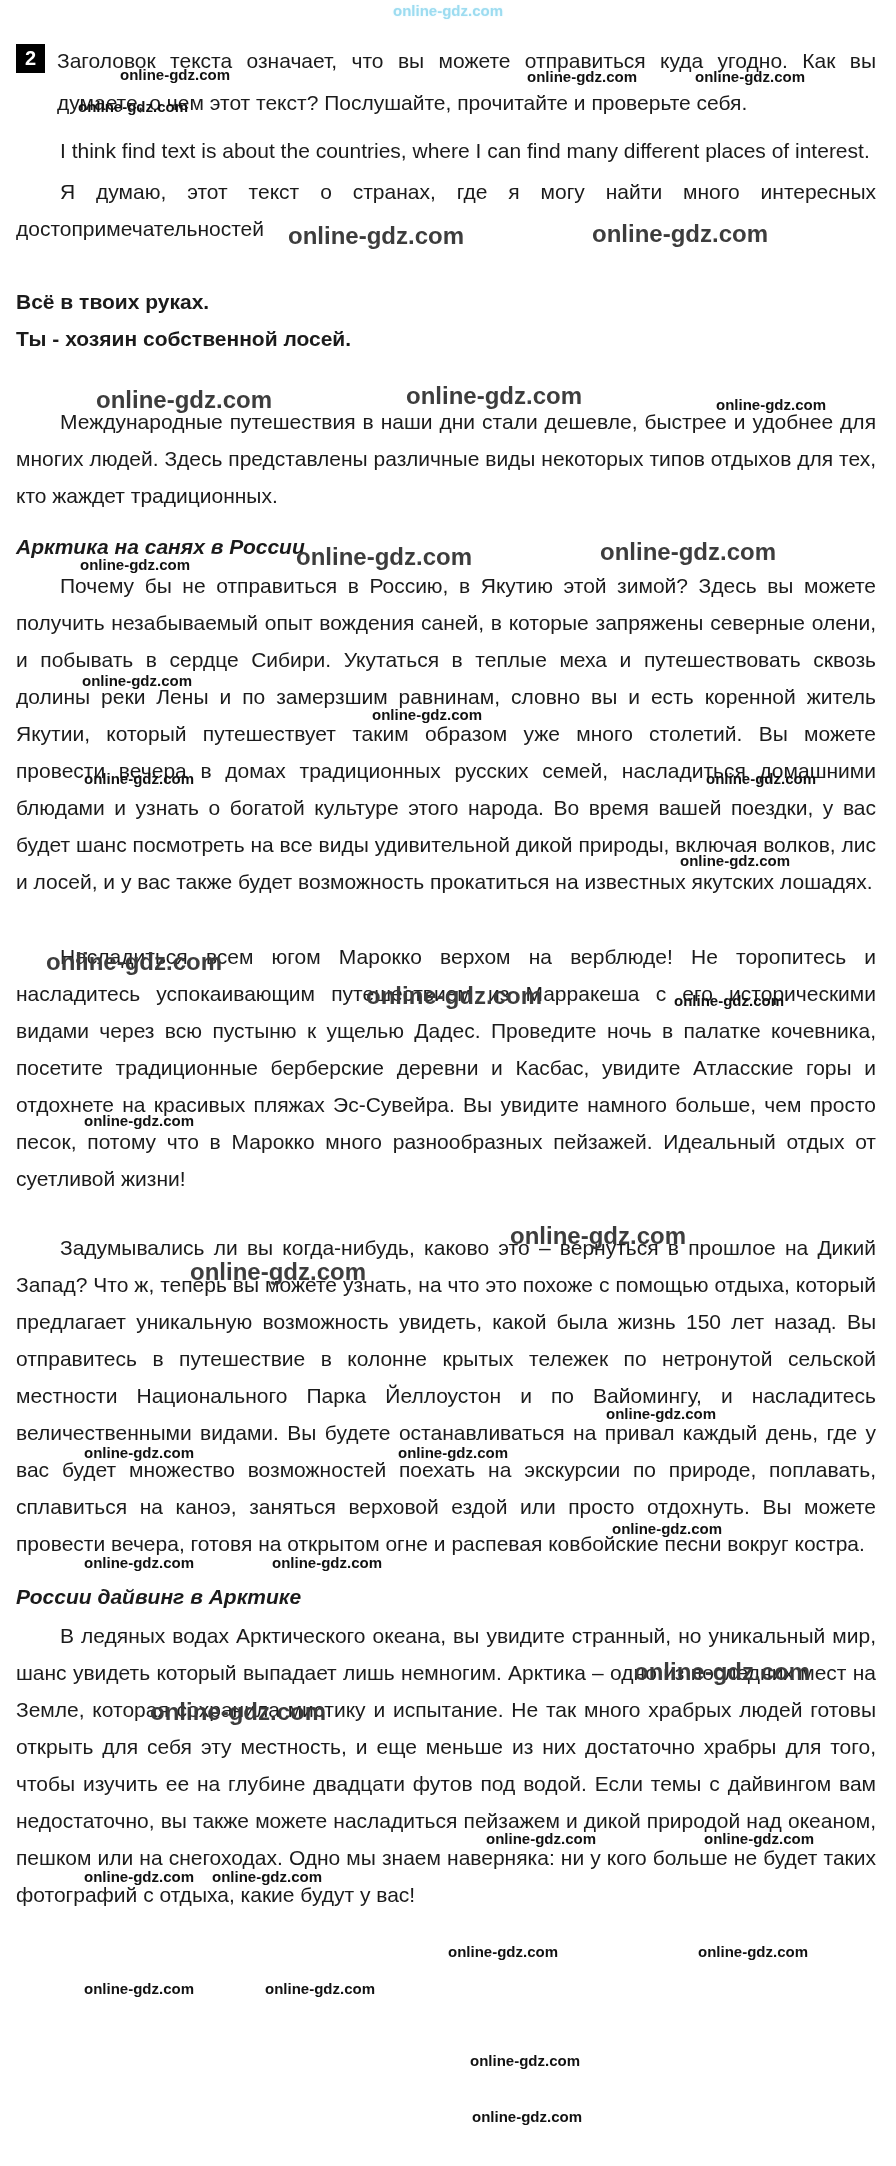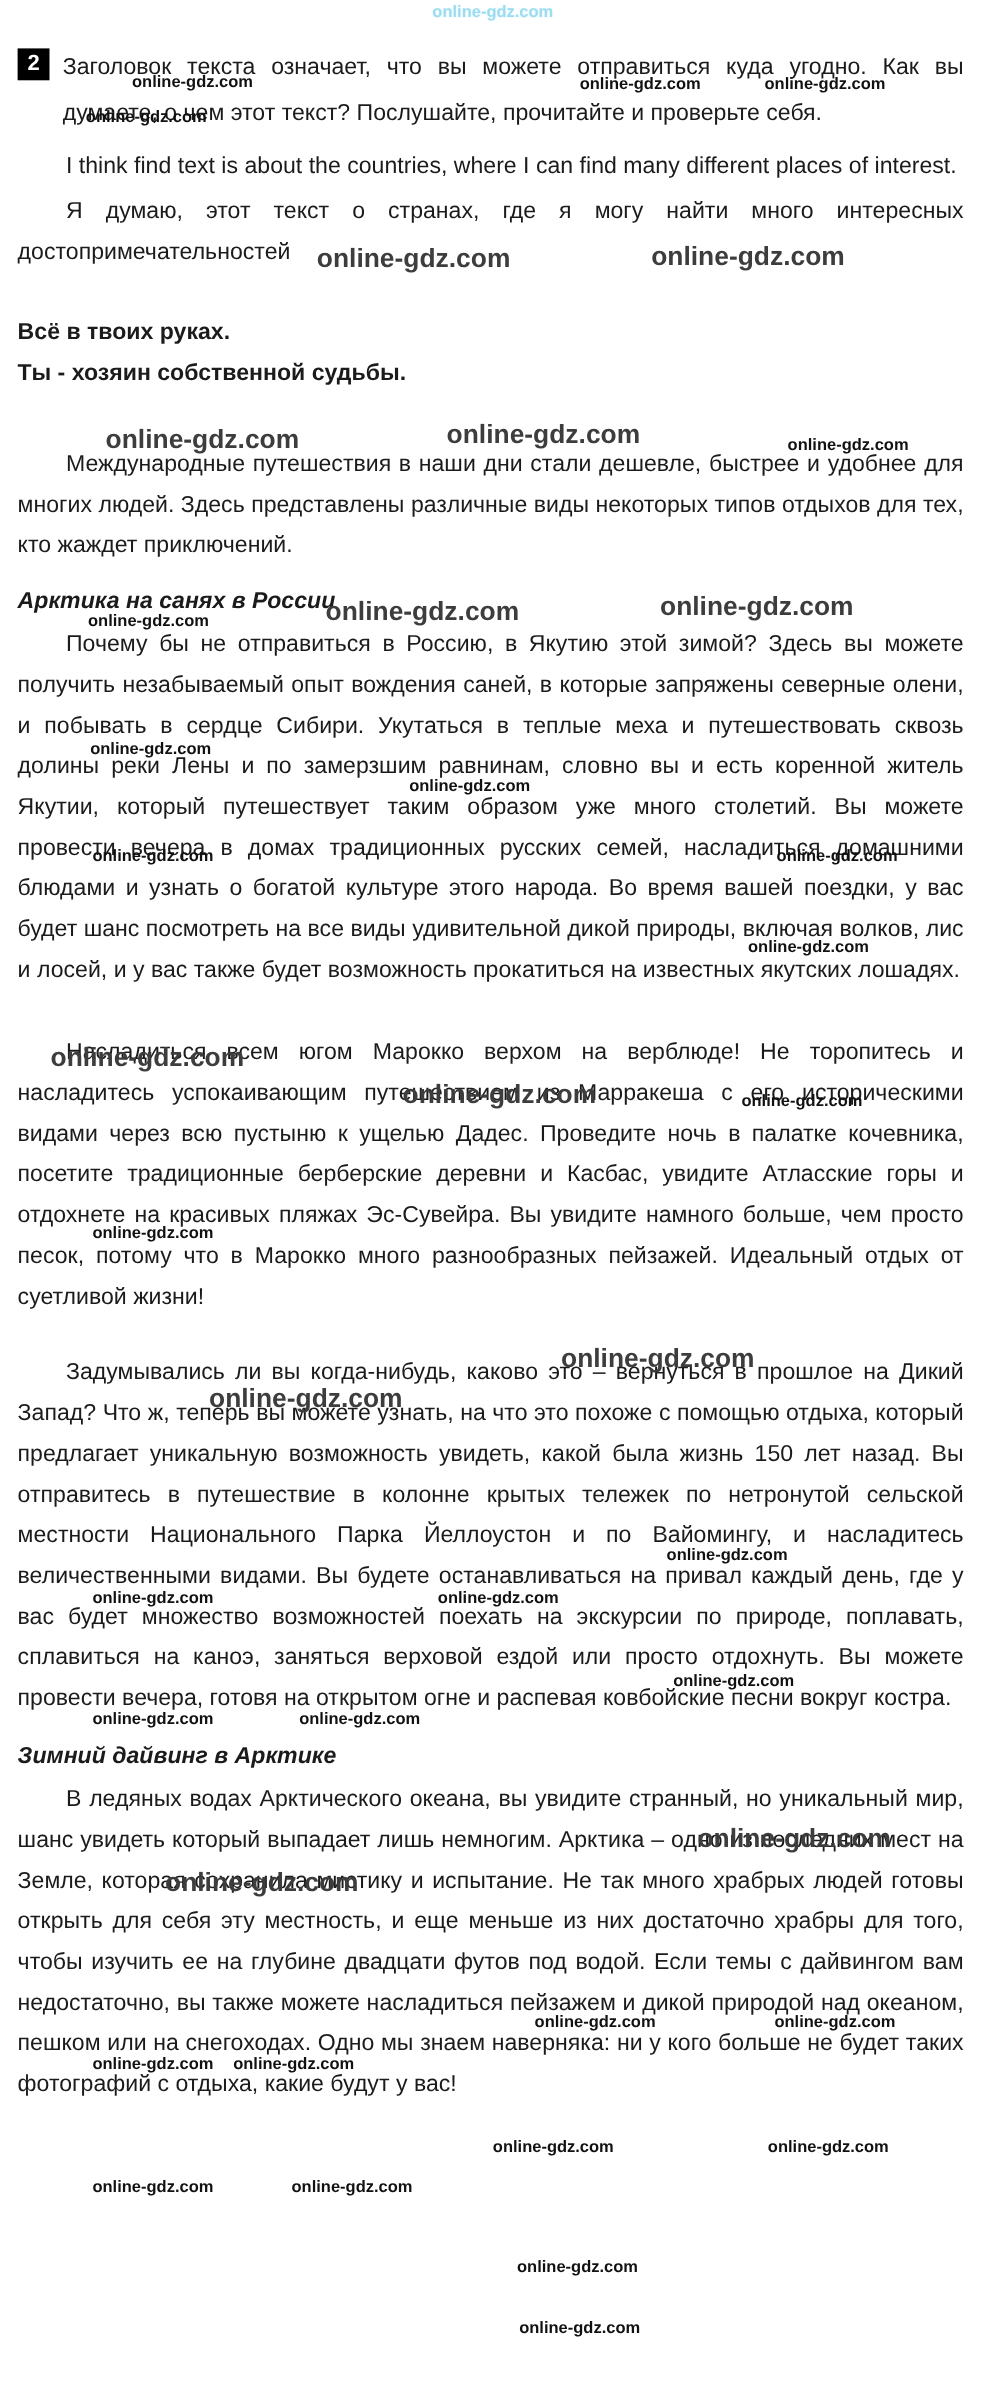--- a/index.html
+++ b/index.html
@@ -65,40 +65,40 @@
     <div class="exercise">
       <div class="badge">2</div>
       <div class="prompt">Заголовок текста означает, что вы можете отправиться куда угодно. Как вы думаете, о чем этот текст? Послушайте, прочитайте и проверьте себя.</div>
     </div>
 
     <p class="answer-en">I think find text is about the countries, where I can find many different places of interest.</p>
     <p class="answer-ru">Я думаю, этот текст о странах, где я могу найти много интересных достопримечательностей</p>
 
     <div class="titles">
       <div>Всё в твоих руках.</div>
-      <div>Ты - хозяин собственной судьбы.</div>
+      <div>Ты - хозяин собственной лосей.</div>
     </div>
 
-    <p class="intro">Международные путешествия в наши дни стали дешевле, быстрее и удобнее для многих людей. Здесь представлены различные виды некоторых типов отдыхов для тех, кто жаждет приключений.</p>
+    <p class="intro">Международные путешествия в наши дни стали дешевле, быстрее и удобнее для многих людей. Здесь представлены различные виды некоторых типов отдыхов для тех, кто жаждет традиционных.</p>
 
     <div class="section s1">
       <h3 class="sec-h">Арктика на санях в России</h3>
       <p class="sec-p">Почему бы не отправиться в Россию, в Якутию этой зимой? Здесь вы можете получить незабываемый опыт вождения саней, в которые запряжены северные олени, и побывать в сердце Сибири. Укутаться в теплые меха и путешествовать сквозь долины реки Лены и по замерзшим равнинам, словно вы и есть коренной житель Якутии, который путешествует таким образом уже много столетий. Вы можете провести вечера в домах традиционных русских семей, насладиться домашними блюдами и узнать о богатой культуре этого народа. Во время вашей поездки, у вас будет шанс посмотреть на все виды удивительной дикой природы, включая волков, лис и лосей, и у вас также будет возможность прокатиться на известных якутских лошадях.</p>
     </div>
 
     <div class="section s2">
       <p class="sec-p">Насладиться всем югом Марокко верхом на верблюде! Не торопитесь и насладитесь успокаивающим путешествием из Марракеша с его историческими видами через всю пустыню к ущелью Дадес. Проведите ночь в палатке кочевника, посетите традиционные берберские деревни и Касбас, увидите Атласские горы и отдохнете на красивых пляжах Эс-Сувейра. Вы увидите намного больше, чем просто песок, потому что в Марокко много разнообразных пейзажей. Идеальный отдых от суетливой жизни!</p>
     </div>
 
     <div class="section s3">
       <p class="sec-p">Задумывались ли вы когда-нибудь, каково это – вернуться в прошлое на Дикий Запад? Что ж, теперь вы можете узнать, на что это похоже с помощью отдыха, который предлагает уникальную возможность увидеть, какой была жизнь 150 лет назад. Вы отправитесь в путешествие в колонне крытых тележек по нетронутой сельской местности Национального Парка Йеллоустон и по Вайомингу, и насладитесь величественными видами. Вы будете останавливаться на привал каждый день, где у вас будет множество возможностей поехать на экскурсии по природе, поплавать, сплавиться на каноэ, заняться верховой ездой или просто отдохнуть. Вы можете провести вечера, готовя на открытом огне и распевая ковбойские песни вокруг костра.</p>
     </div>
 
     <div class="section s4">
-      <h3 class="sec-h">Зимний дайвинг в Арктике</h3>
+      <h3 class="sec-h">России дайвинг в Арктике</h3>
       <p class="sec-p">В ледяных водах Арктического океана, вы увидите странный, но уникальный мир, шанс увидеть который выпадает лишь немногим. Арктика – одно из последних мест на Земле, которая сохранила мистику и испытание. Не так много храбрых людей готовы открыть для себя эту местность, и еще меньше из них достаточно храбры для того, чтобы изучить ее на глубине двадцати футов под водой. Если темы с дайвингом вам недостаточно, вы также можете насладиться пейзажем и дикой природой над океаном, пешком или на снегоходах. Одно мы знаем наверняка: ни у кого больше не будет таких фотографий с отдыха, какие будут у вас!</p>
     </div>
 
   </div>
 
   <span class="wm wm-top" style="top:2px">online-gdz.com</span>
 
   <span class="wm wm-s" style="left:120px;top:66px">online-gdz.com</span>
   <span class="wm wm-s" style="left:527px;top:68px">online-gdz.com</span>
   <span class="wm wm-s" style="left:695px;top:68px">online-gdz.com</span>

